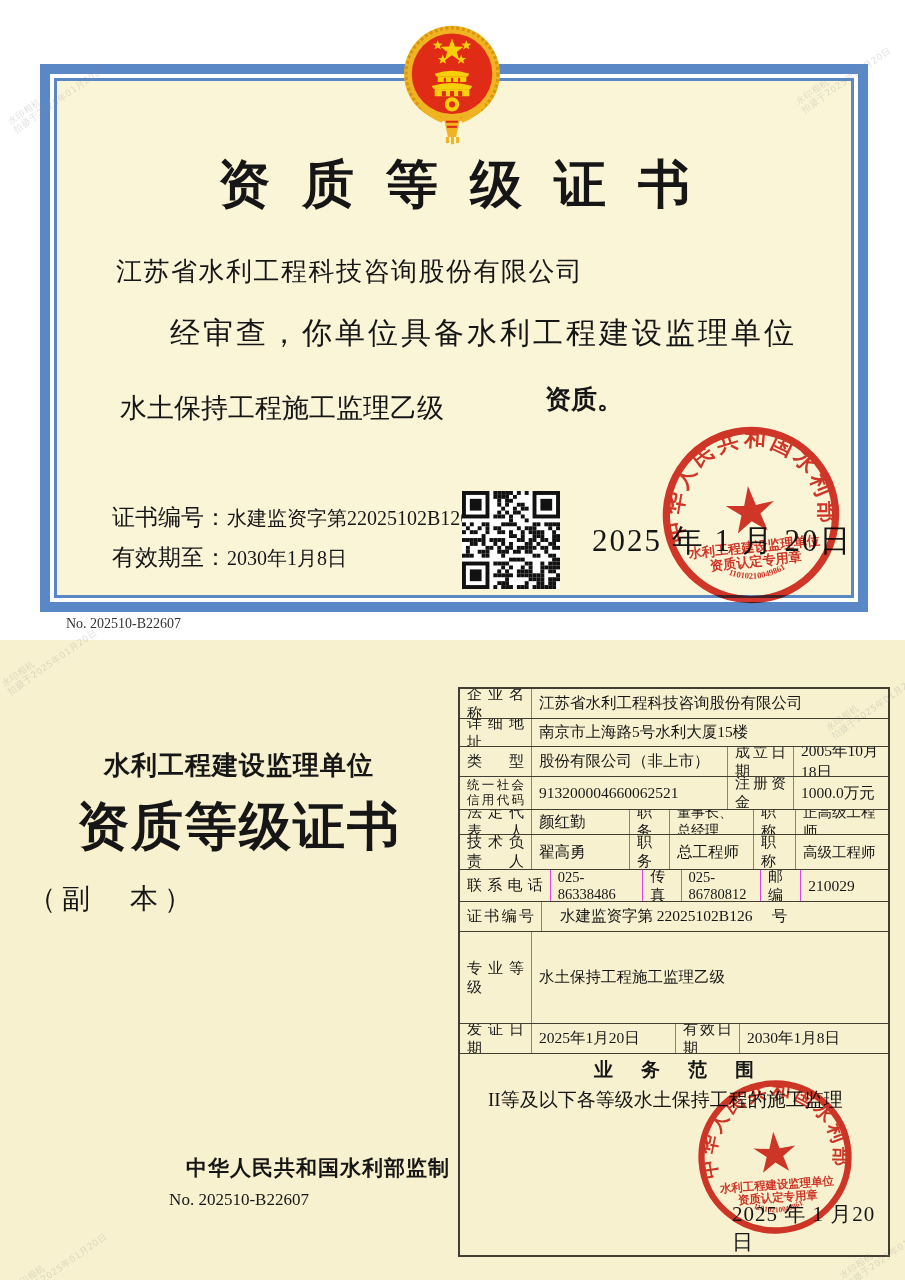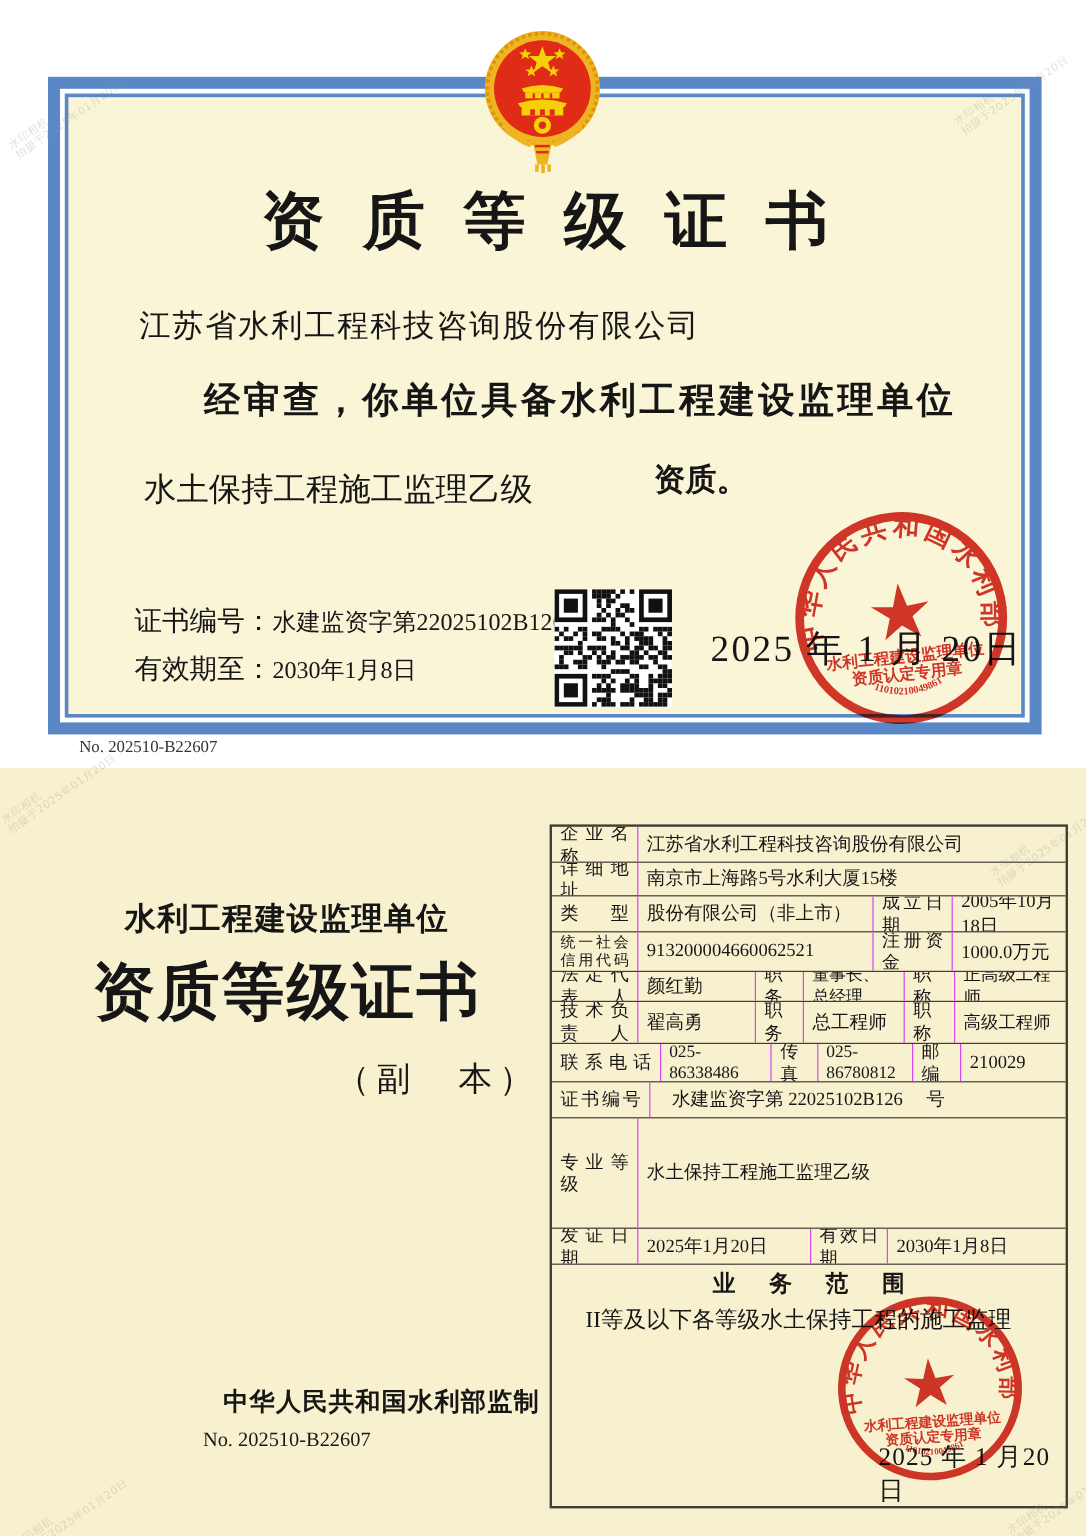--- a/index.html
+++ b/index.html
@@ -14,42 +14,42 @@
 
   
   .page-front{position:absolute;left:0;top:0;width:905px;height:640px;background:#fff}
   .frame{position:absolute;left:40px;top:64px;width:828px;height:548px;
          border:10px solid #5a87c6;background:#fff;z-index:1}
   .frame-inner{position:absolute;inset:4px;border:3px solid #5a87c6;background:#fbf5d8}
   .emblem{position:absolute;left:401px;top:22px;width:102px;height:124px;z-index:3}
   .front-title{position:absolute;left:40px;top:150px;width:828px;text-align:center;
                font-size:52px;font-weight:bold;letter-spacing:32px;text-indent:32px;z-index:2}
   .front-company{position:absolute;left:116px;top:254px;font-size:26px;letter-spacing:1.5px;z-index:2}
-  .front-statement{position:absolute;left:170px;top:313px;font-size:30px;font-weight:700;letter-spacing:3px;z-index:2}
+  .front-statement{position:absolute;left:170px;top:313px;font-size:30px;font-weight:400;letter-spacing:3px;z-index:2}
   .front-grade{position:absolute;left:120px;top:390px;font-size:27px;z-index:2}
   .front-suffix{position:absolute;left:545px;top:382px;font-size:26px;font-weight:bold;z-index:2}
   .front-line{position:absolute;left:112px;z-index:2}
   .front-line .lab{font-size:23px;font-weight:normal}
   .front-line .value{font-size:20px}
   .front-date{position:absolute;left:592px;top:520px;font-size:31px;letter-spacing:2px;z-index:2}
   .front-serial{position:absolute;left:66px;top:616px;font-size:14px;color:#343434;z-index:2}
   .qr{position:absolute;left:462px;top:491px;width:98px;height:98px;z-index:2;background:#fff}
 
   
   .seal{position:absolute;mix-blend-mode:multiply;opacity:.93;z-index:5}
   .seal svg text{fill:#d0281e;font-family:"Liberation Serif",serif;font-weight:bold}
 
   
   .page-back{position:absolute;left:0;top:640px;width:905px;height:640px;background:#f8f1cf}
   .back-left{position:absolute;left:28px;top:640px;width:422px;height:640px}
   .bl-org{position:absolute;left:0;top:108px;width:100%;text-align:center;
           font-size:26px;font-weight:bold;letter-spacing:1px}
   .bl-title{position:absolute;left:0;top:152px;width:100%;text-align:center;
             font-size:52px;font-weight:bold;letter-spacing:2px}
-  .bl-sub{position:absolute;left:0;top:240px;width:100%;text-align:right;
+  .bl-sub{position:absolute;left:0;top:240px;width:100%;text-align:left;
           font-size:28px;letter-spacing:6px}
   .bl-para{position:absolute;left:10px;top:304px;width:402px;font-size:25px;
            line-height:40px;text-indent:2em;letter-spacing:1px}
   .bl-issuer{position:absolute;left:0;top:514px;width:100%;text-align:right;
              font-size:21px;font-weight:bold;letter-spacing:1px}
   .bl-serial{position:absolute;left:0;top:550px;width:100%;text-align:center;font-size:17px}
 
   
   .dtable{position:absolute;left:458px;top:687px;width:432px;border:2px solid #413e33}
   .trow{display:flex;border-bottom:1px solid #413e33}

